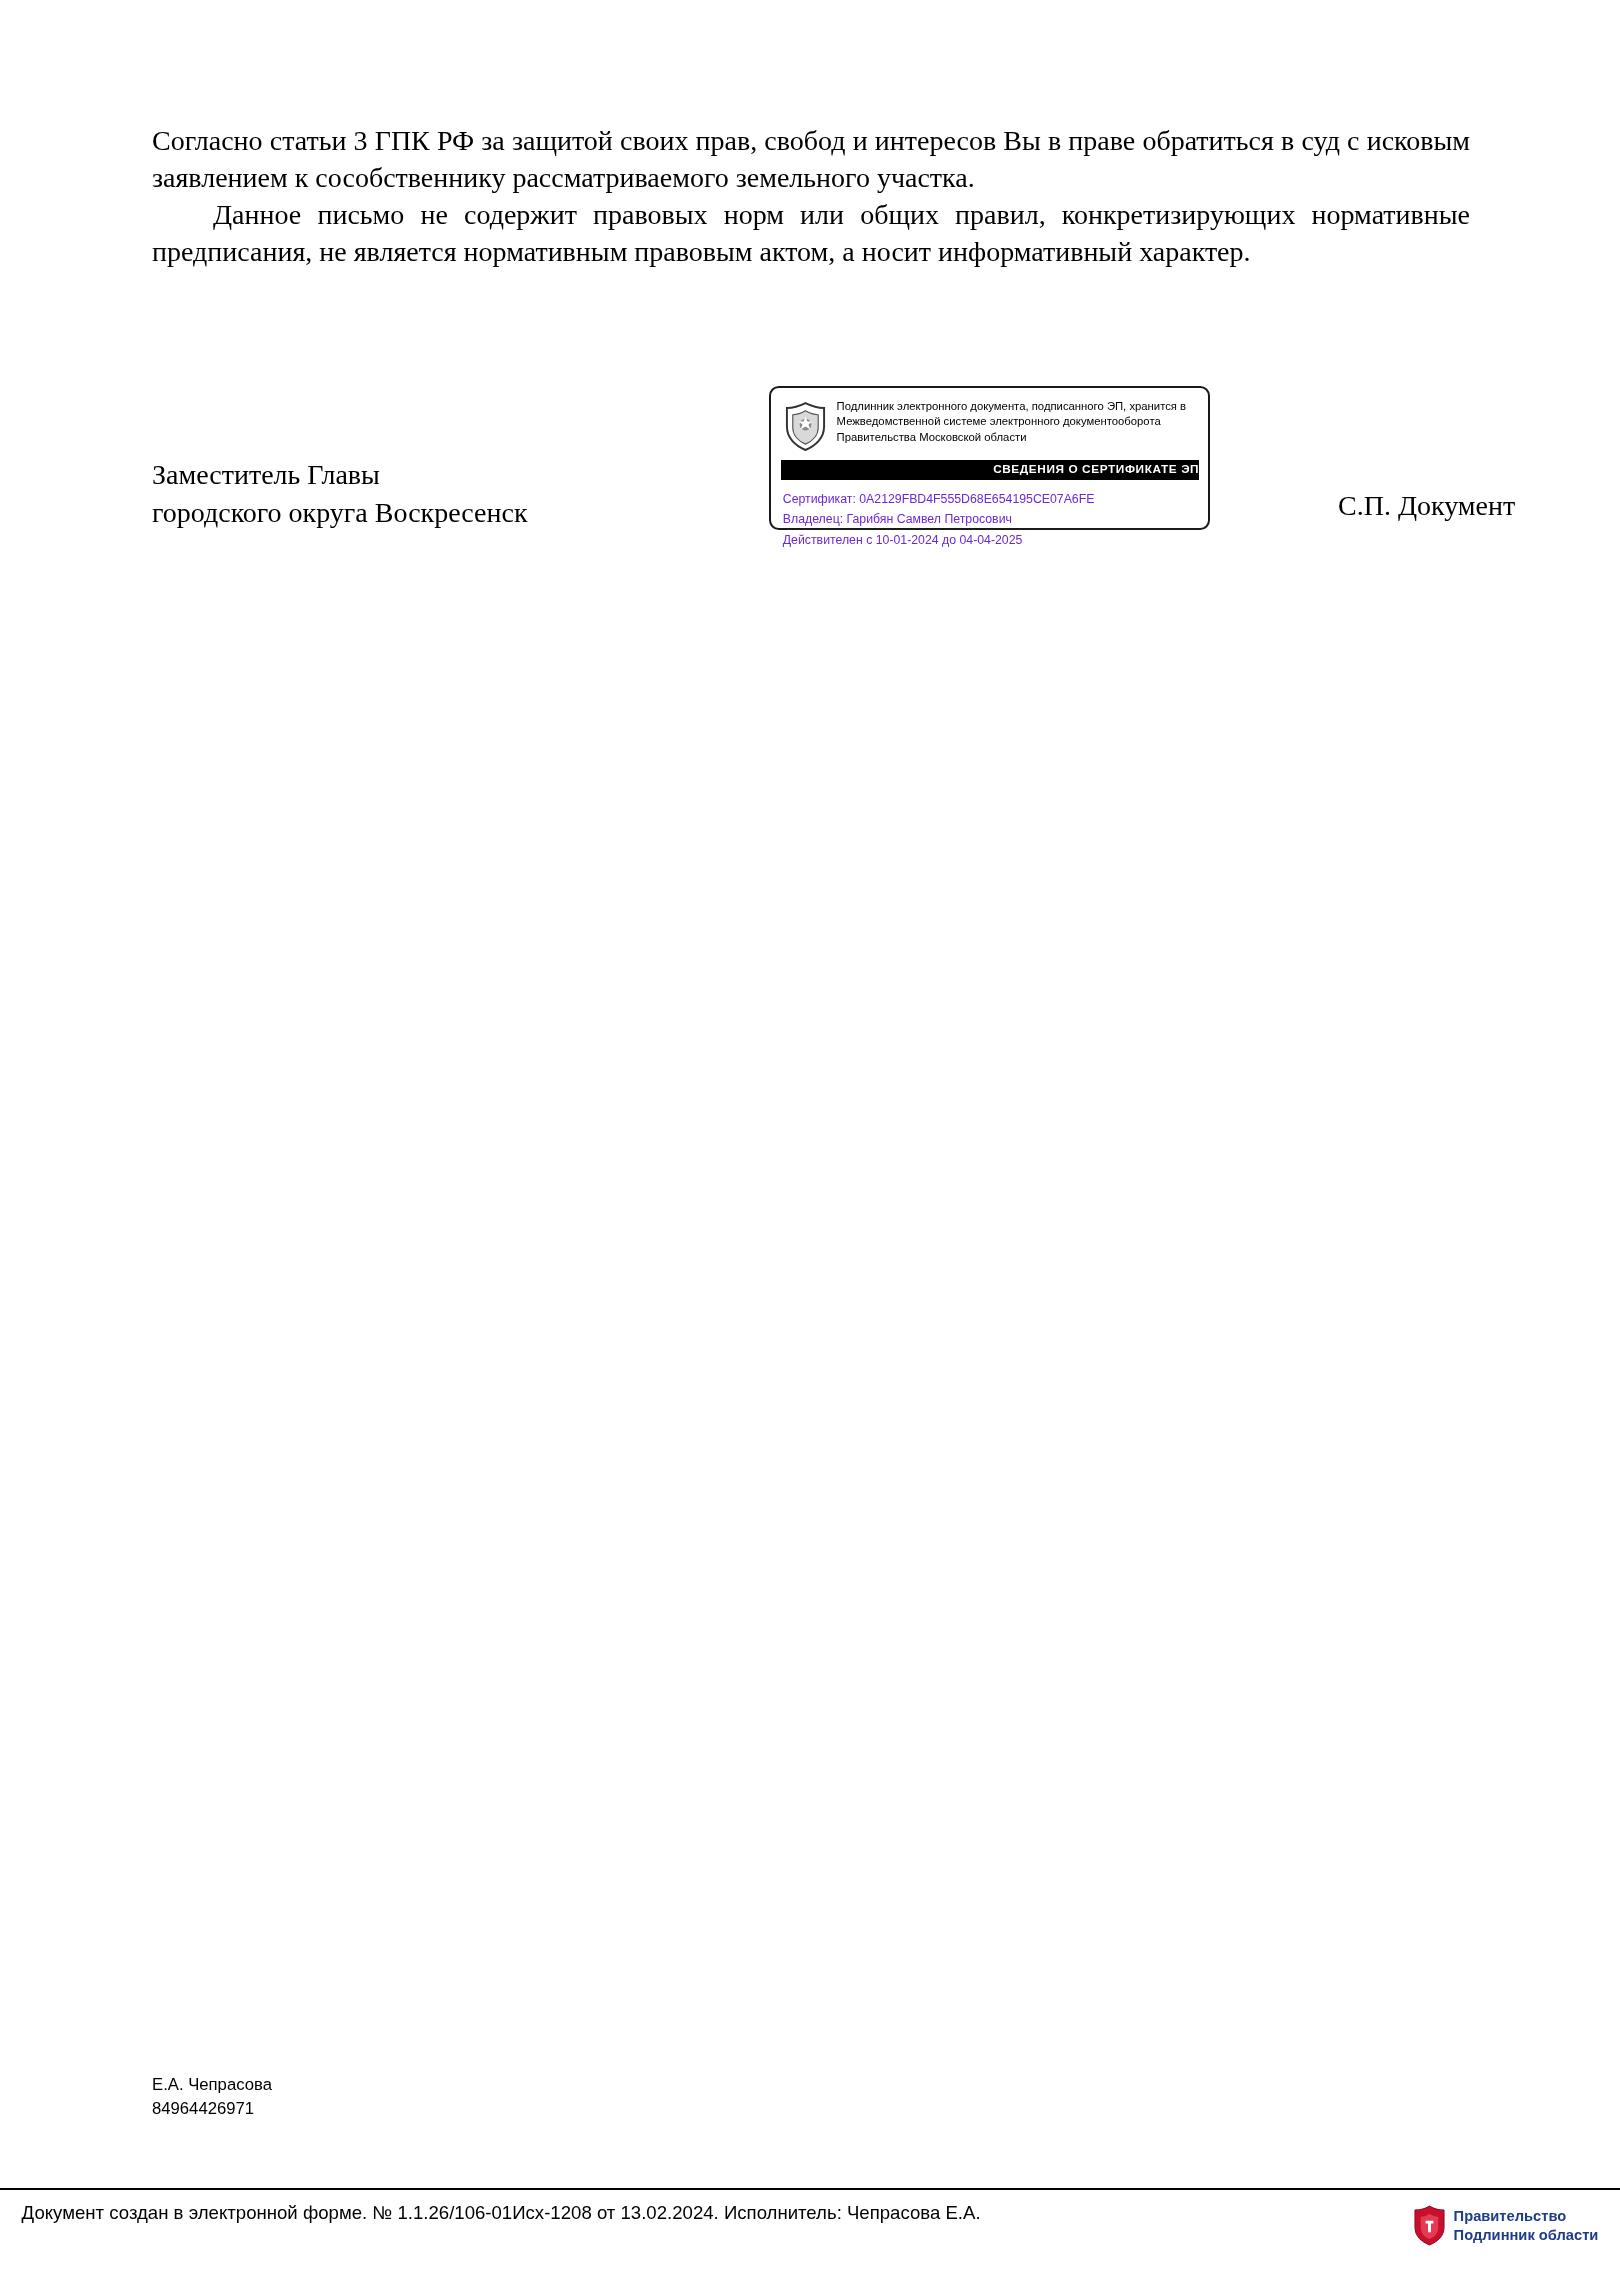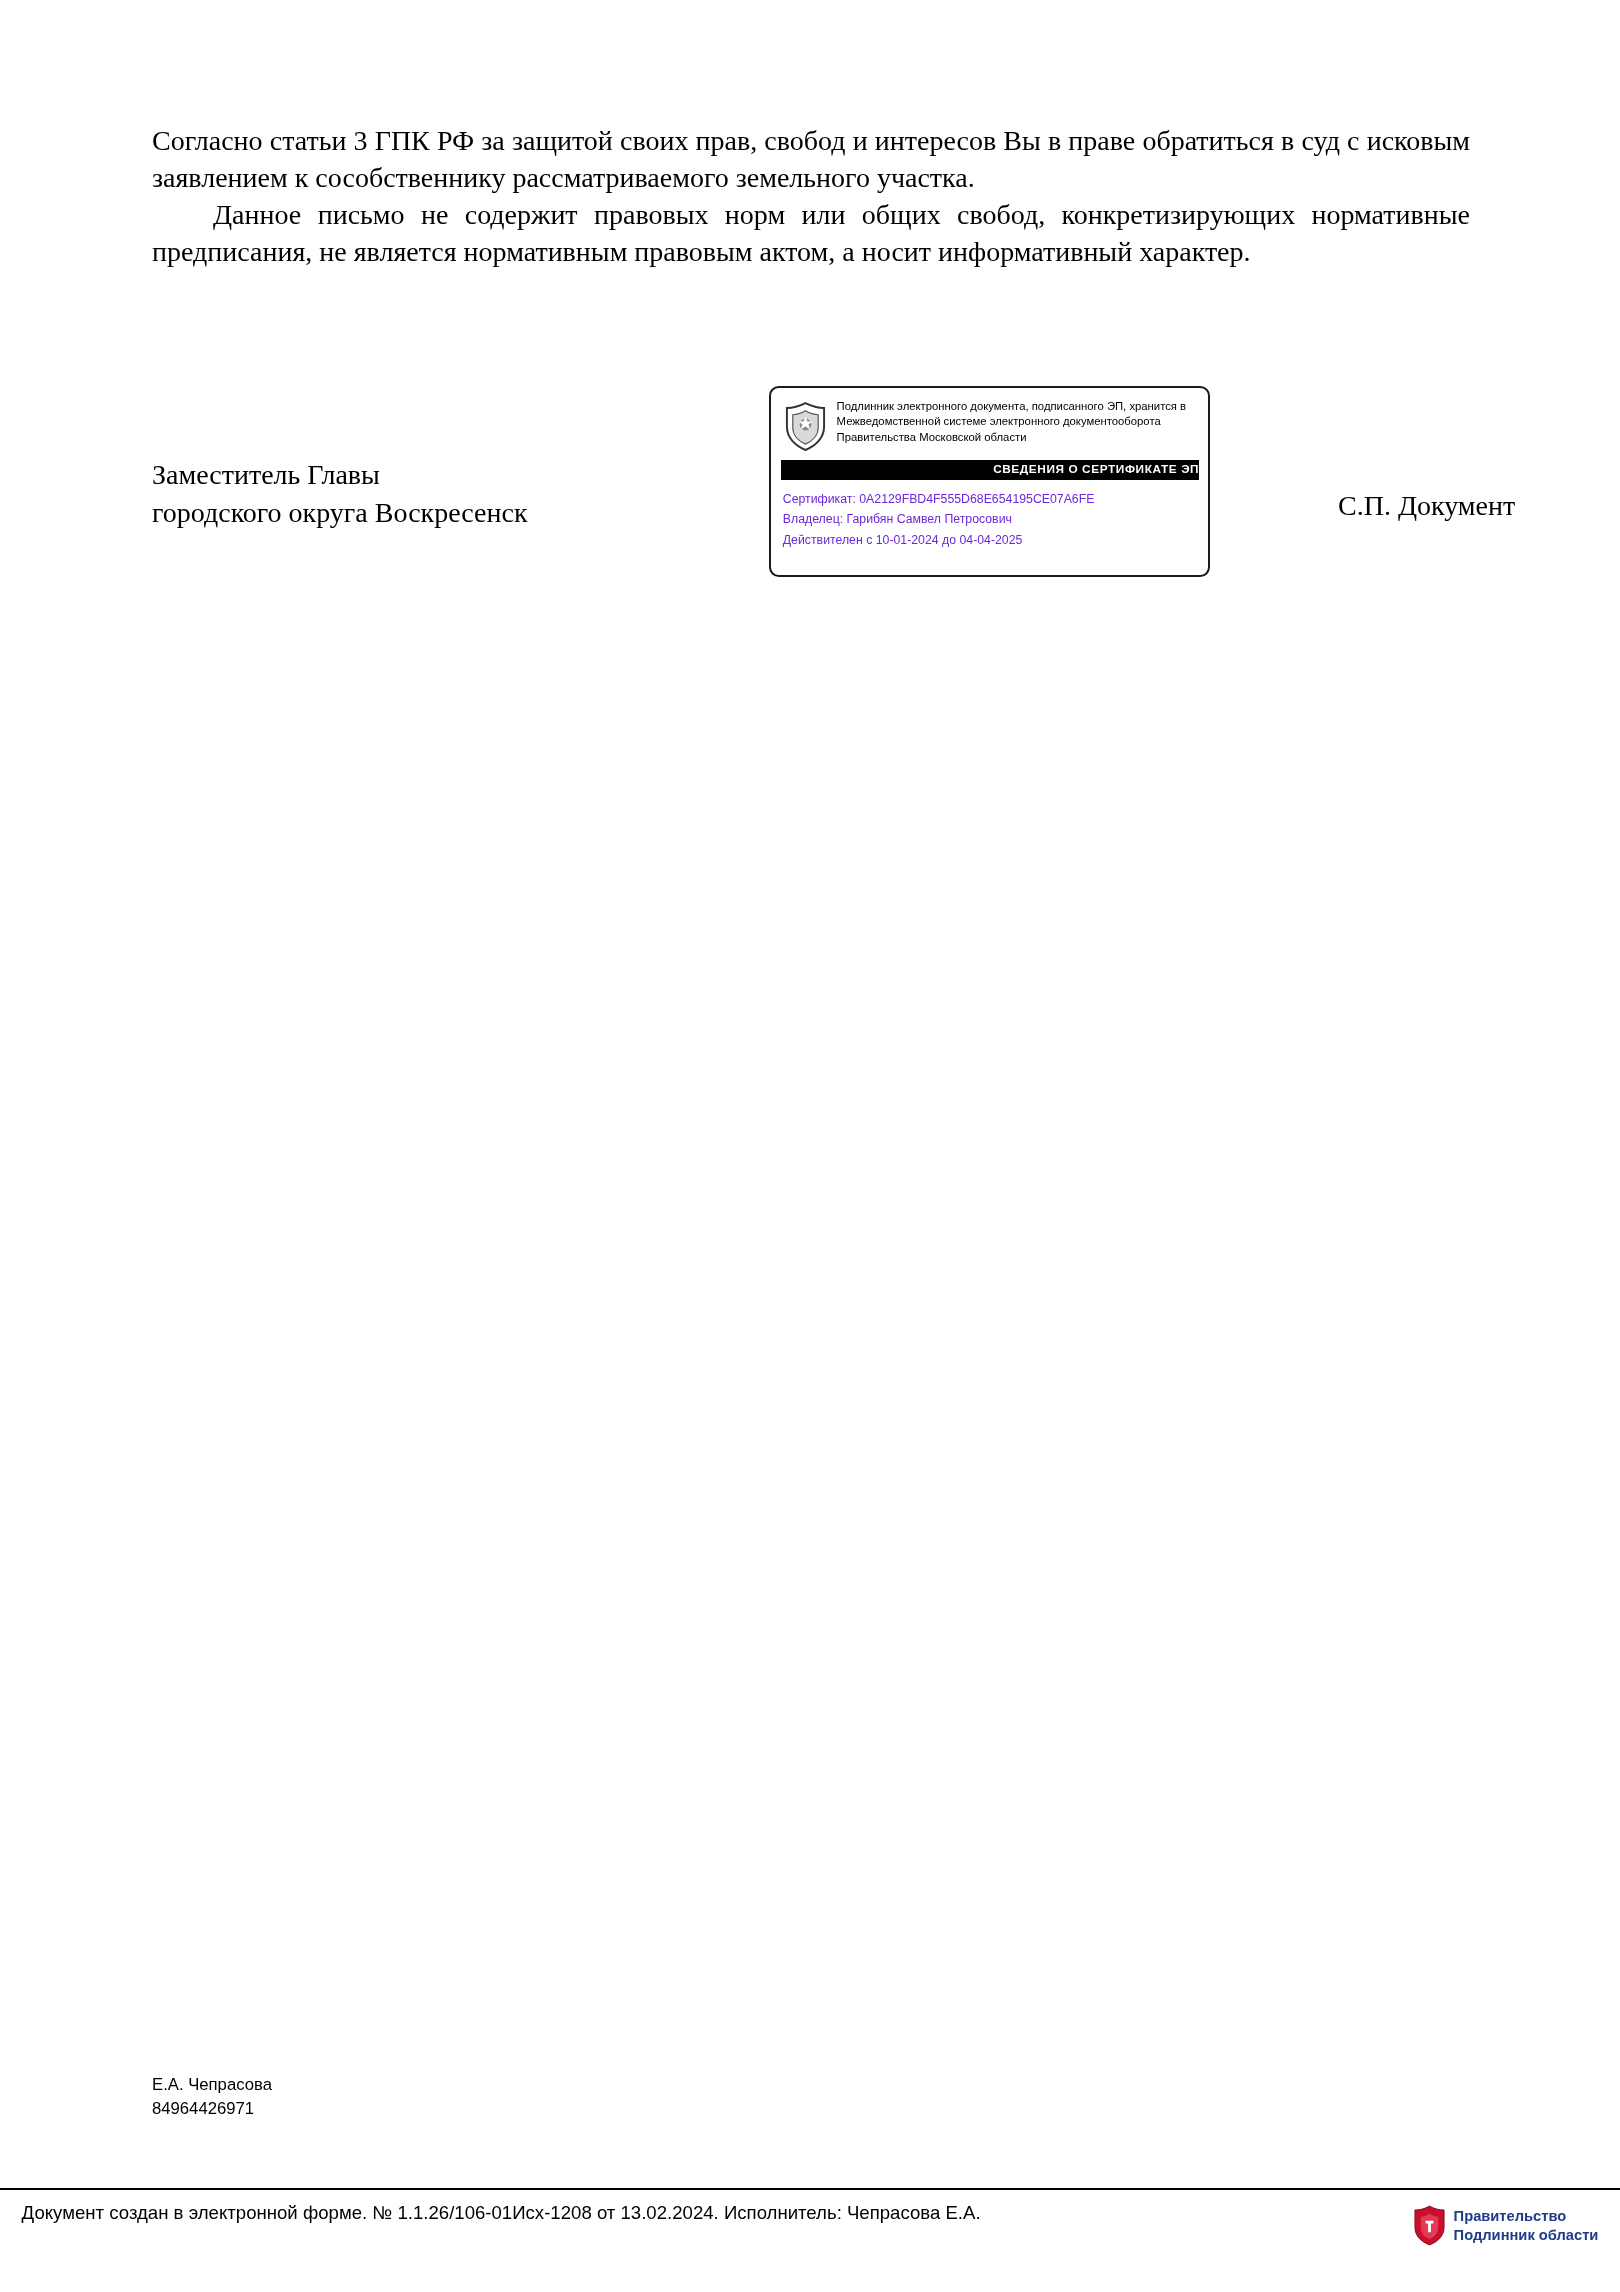--- a/index.html
+++ b/index.html
@@ -56,21 +56,21 @@
     font-size: 28px;
     white-space: nowrap;
   }
 
   
   .stamp {
     position: absolute;
     left: 769px;
     top: 386px;
     width: 441px;
-    height: 191px;
+    height: 144px;
     border: 2px solid #1a1a1a;
     border-radius: 9.8px;
     background: #ffffff;
     box-sizing: border-box;
     font-family: "Liberation Sans", sans-serif;
   }
   .stamp-top {
     display: flex;
     align-items: flex-start;
     padding: 10.8px 9.8px 0 11.8px;
@@ -153,21 +153,21 @@
     font-weight: bold;
   }
 </style>
 </head>
 <body>
 
 <div class="page">
 
   <div class="body-text">
     <p>Согласно статьи 3 ГПК РФ за защитой своих прав, свобод и интересов Вы в праве обратиться в суд с исковым заявлением к сособственнику рассматриваемого земельного участка.</p>
-    <p class="para-indent">Данное письмо не содержит правовых норм или общих свобод, конкретизирующих нормативные предписания, не является нормативным правовым актом, а носит информативный характер.</p>
+    <p class="para-indent">Данное письмо не содержит правовых норм или общих правил, конкретизирующих нормативные предписания, не является нормативным правовым актом, а носит информативный характер.</p>
   </div>
 
   <div class="sign-title">
     <div>Заместитель Главы</div>
     <div>городского округа Воскресенск</div>
   </div>
 
   <div class="sign-name">С.П. Документ</div>
 
   <div class="stamp">

